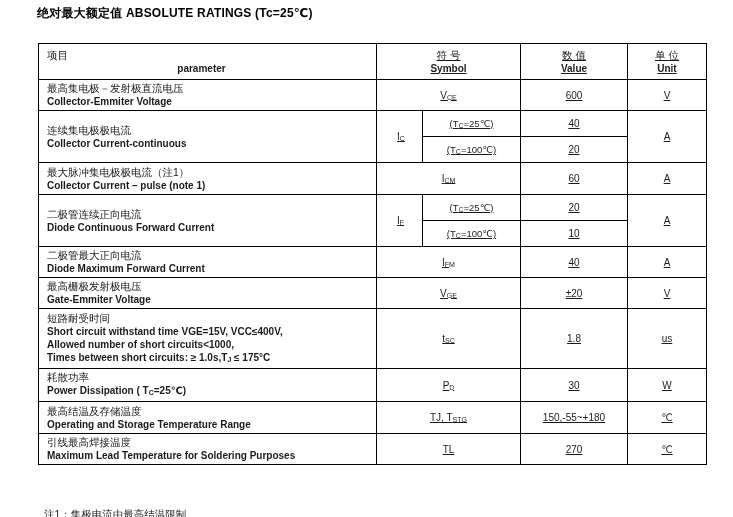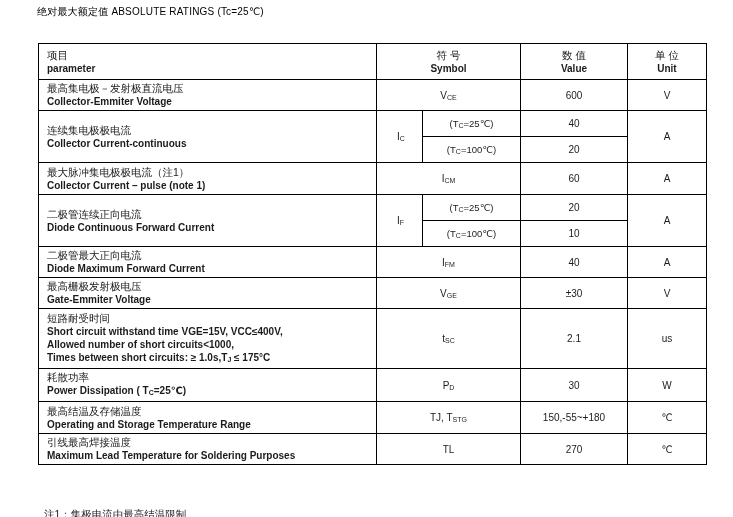--- a/index.html
+++ b/index.html
@@ -4,39 +4,39 @@
 <style>
   html,body{margin:0;padding:0;background:#fff;}
   body{
     width:733px;height:517px;position:relative;overflow:hidden;
     font-family:"Liberation Sans","DejaVu Sans",sans-serif;
     color:#1b1b1b;
   }
   .page{position:absolute;inset:0;background:#fff;}
   .title{
     position:absolute;left:37px;top:5px;
-    font-size:10px;font-weight:normal;color:#000;
+    font-size:12px;font-weight:bold;color:#000;
     letter-spacing:0.2px;white-space:nowrap;
   }
   table.ratings{
     position:absolute;left:38px;top:43px;width:668px;
     border-collapse:collapse;table-layout:fixed;
     border:1.5px solid #000;
   }
   table.ratings td, table.ratings th{
     border:1px solid #000;
     vertical-align:middle;
     padding:2px 20px;
     font-weight:normal;
   }
   .param{text-align:left;padding-left:8px !important;}
-  .c{text-align:center;}
+  .c{text-align:center;text-decoration:underline;}
   .zh{font-size:10.5px;line-height:13px;}
   .en{font-size:10px;line-height:13px;font-weight:bold;}
-  .b{font-weight:bold;}
+  .b{font-weight:bold;text-align:center;}
   .sym{font-size:10px;}
   .val{font-size:10px;}
   .unit{font-size:10px;}
   .cond{font-size:9.5px;}
   .sb{font-size:7px;vertical-align:-1px;}
   .notes{position:absolute;left:44px;top:470px;font-size:10px;line-height:13px;}
   .notes .nzh{font-size:10.5px;margin-top:38px;}
 </style>
 </head>
 <body>
@@ -133,33 +133,33 @@
       <td class="c val">40</td>
       <td class="c unit">A</td>
     </tr>
 
     <tr style="height:25px">
       <td class="param">
         <div class="zh">最高栅极发射极电压</div>
         <div class="en">Gate-Emmiter Voltage</div>
       </td>
       <td class="c sym" colspan="2">V<span class="sb">GE</span></td>
-      <td class="c val">±30</td>
+      <td class="c val">±20</td>
       <td class="c unit">V</td>
     </tr>
 
     <tr style="height:60px">
       <td class="param">
         <div class="zh">短路耐受时间</div>
         <div class="en">Short circuit withstand time VGE=15V, VCC≤400V,</div>
         <div class="en">Allowed number of short circuits&lt;1000,</div>
         <div class="en">Times between short circuits: ≥ 1.0s,T<span class="sb">J</span> ≤ 175°C</div>
       </td>
       <td class="c sym" colspan="2">t<span class="sb">SC</span></td>
-      <td class="c val">2.1</td>
+      <td class="c val">1.8</td>
       <td class="c unit">us</td>
     </tr>
 
     <tr style="height:31px">
       <td class="param">
         <div class="zh">耗散功率</div>
         <div class="en">Power Dissipation ( T<span class="sb">C</span>=25℃)</div>
       </td>
       <td class="c sym" colspan="2">P<span class="sb">D</span></td>
       <td class="c val">30</td>

